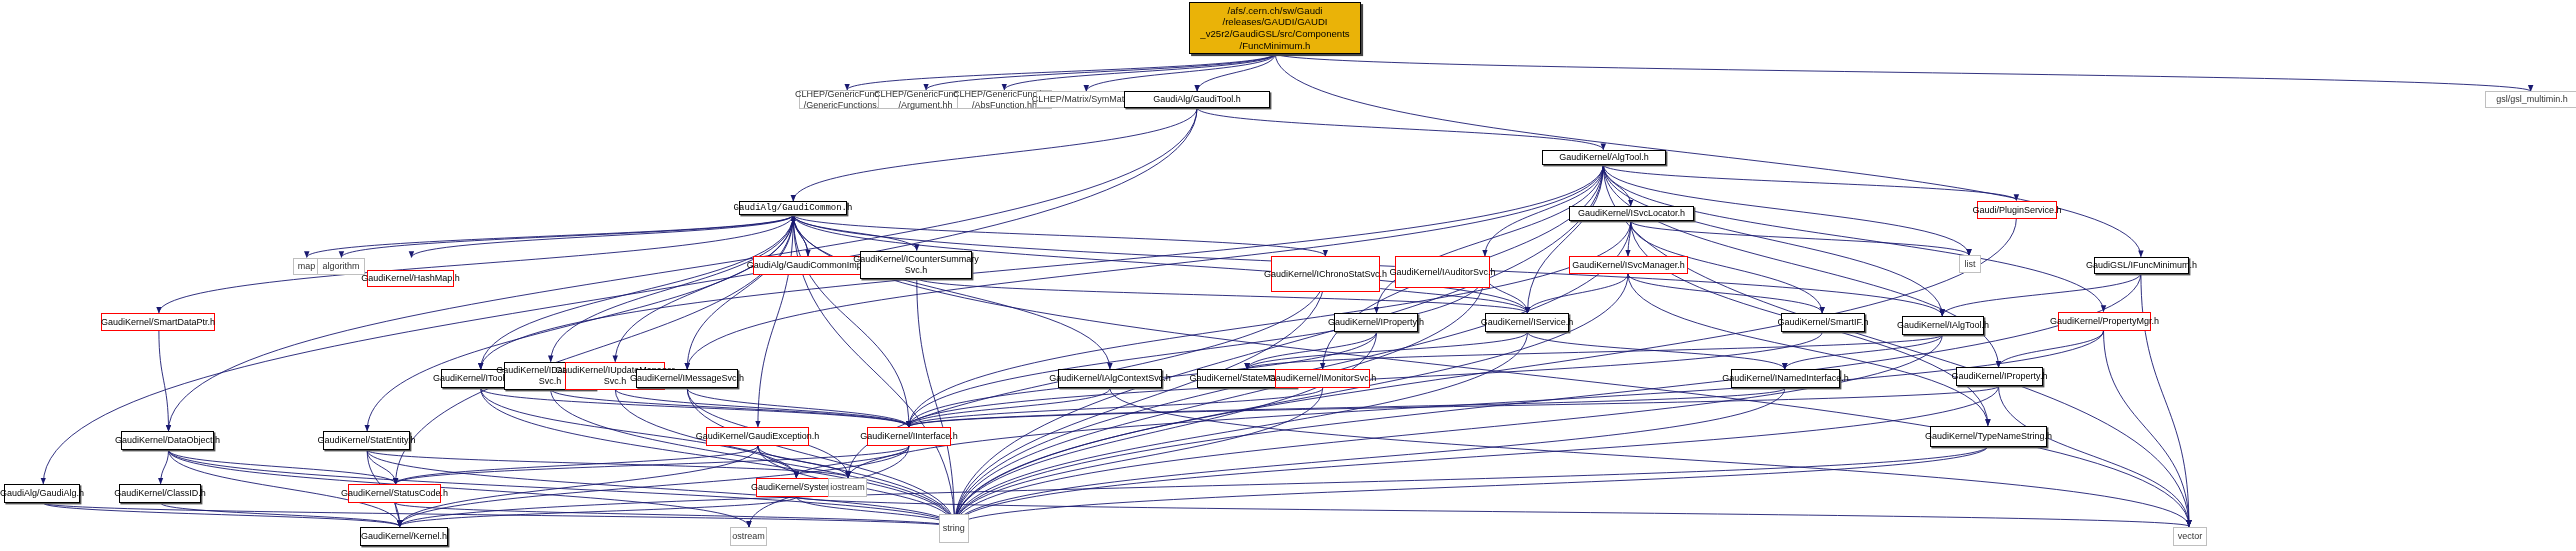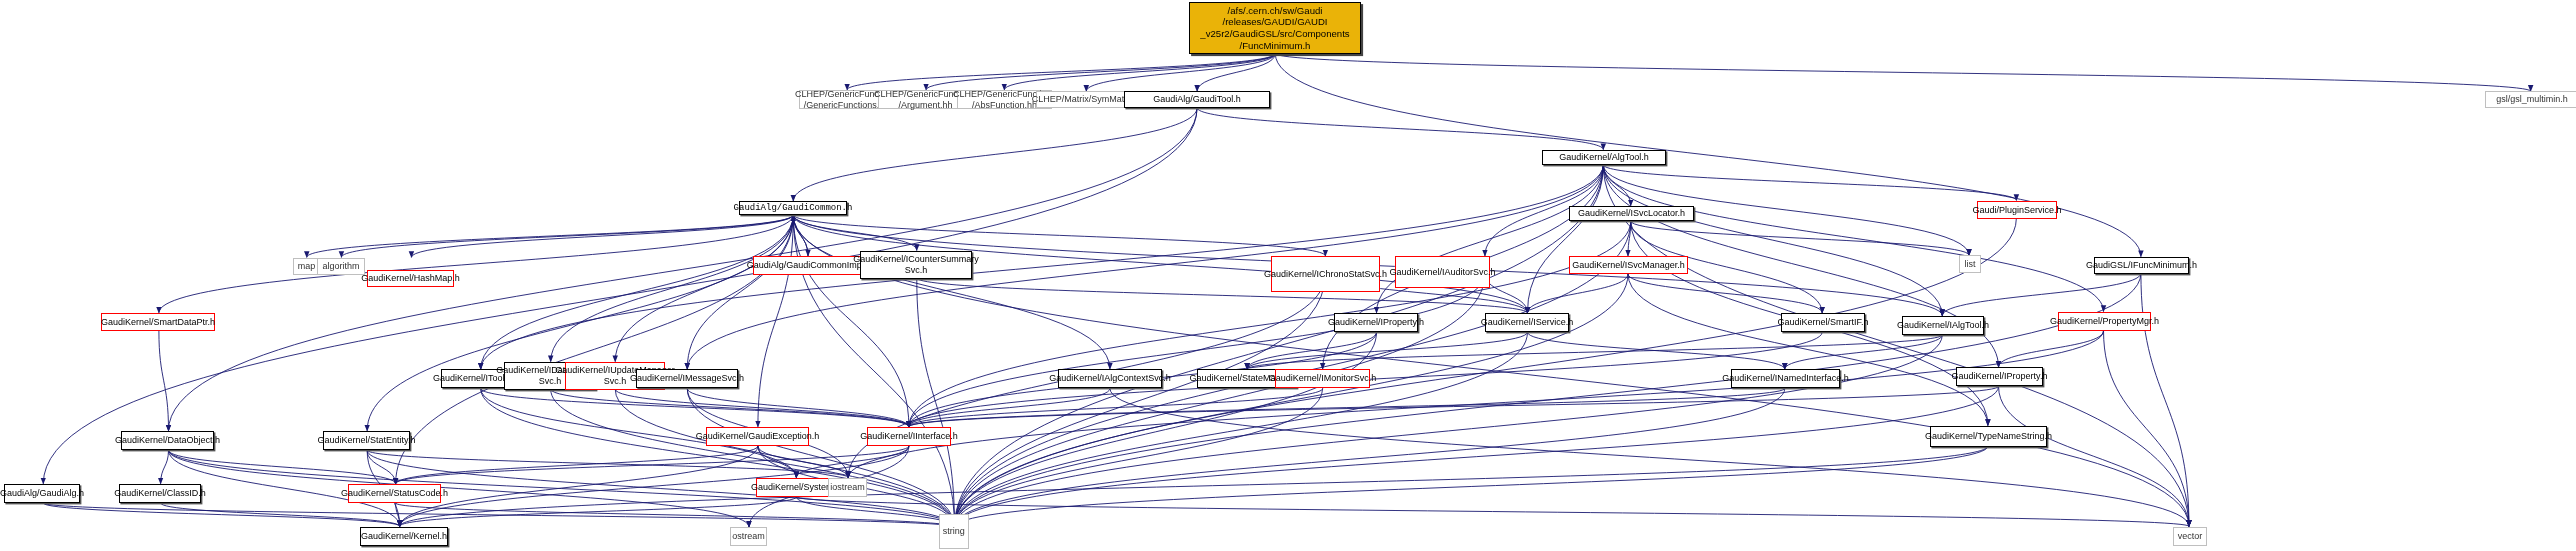--- a/index.html
+++ b/index.html
@@ -205,16 +205,16 @@
     <div class="node red" style="left: 706px; top: 427px; width: 103px; height: 19px;">GaudiKernel/GaudiException.h</div>
     <div class="node red" style="left: 867px; top: 427px; width: 84px; height: 19px;">GaudiKernel/IInterface.h</div>
     <div class="node normal" style="left: 1930px; top: 426px; width: 117px; height: 20.6px;">GaudiKernel/TypeNameString.h</div>
     <div class="node normal" style="left: 4.1px; top: 484px; width: 76px; height: 19px;">GaudiAlg/GaudiAlg.h</div>
     <div class="node normal" style="left: 119px; top: 484px; width: 82px; height: 19px;">GaudiKernel/ClassID.h</div>
     <div class="node red" style="left: 348px; top: 484px; width: 93px; height: 19px;">GaudiKernel/StatusCode.h</div>
     <div class="node red" style="left: 756px; top: 478px; width: 80px; height: 19px;">GaudiKernel/System.h</div>
     <div class="node ext" style="left: 828px; top: 478px; width: 39px; height: 19px;">iostream</div>
     <div class="node normal" style="left: 360px; top: 527px; width: 88px; height: 19px;">GaudiKernel/Kernel.h</div>
     <div class="node ext" style="left: 730px; top: 527px; width: 37px; height: 19px;">ostream</div>
-    <div class="node ext" style="left: 939px; top: 514px; width: 29.5px; height: 35px;">string</div>
+    <div class="node ext" style="left: 939px; top: 514px; width: 29.5px; height: 29px;">string</div>
     <div class="node ext" style="left: 2173px; top: 527px; width: 34px; height: 19px;">vector</div>
   </div>
 
 
 </body></html>

